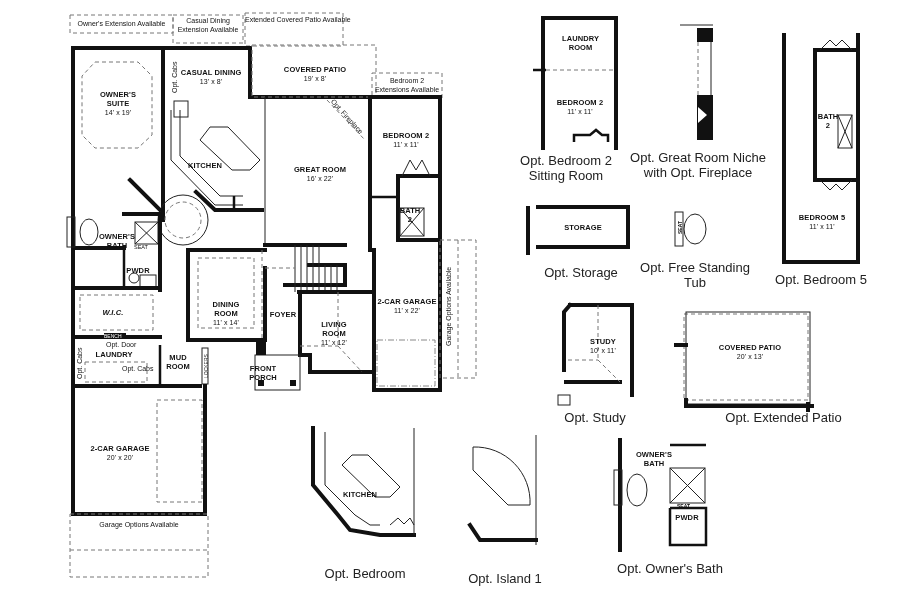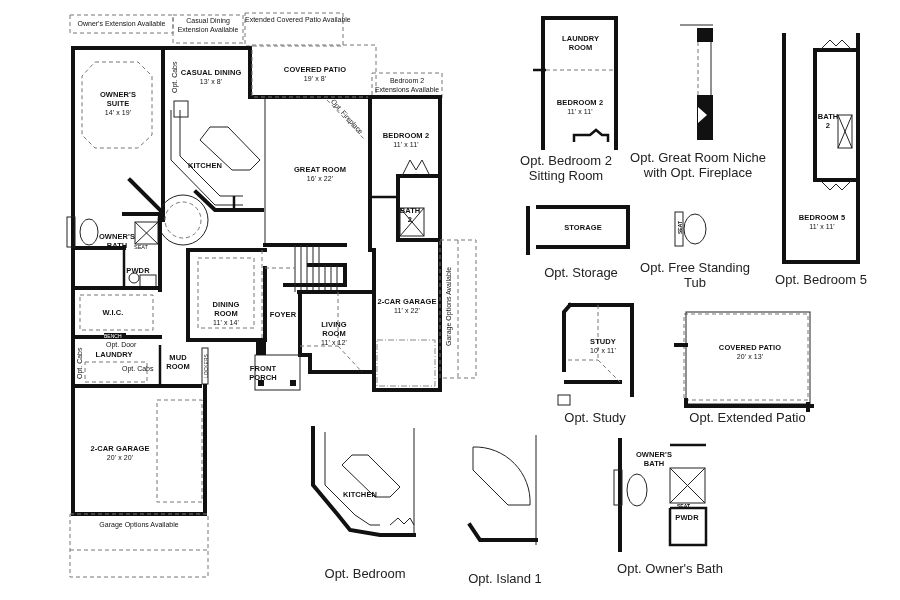--- a/index.html
+++ b/index.html
@@ -251,21 +251,21 @@
 <div class="lbl" style="left:96px;top:232px;width:42px;">
   <span>OWNER'S</span><br>
   <span>BATH</span>
 </div>
 <div class="lbl" style="left:124px;top:266px;width:28px;">PWDR</div>
 <div class="lbl" style="left:198px;top:280px;width:56px;margin-top:20px;">
   <span>DINING</span><br>
   <span>ROOM</span>
   <span class="dim">11' x 14'</span>
 </div>
-<div class="lbl" style="left:98px;top:308px;width:30px;">W.I.C.</div>
+<div class="lbl" style="left:98px;top:308px;width:30px;font-style:italic;">W.I.C.</div>
 <div class="lbl" style="left:267px;top:310px;width:32px;">FOYER</div>
 <div class="lbl" style="left:312px;top:320px;width:44px;">
   <span>LIVING</span><br>
   <span>ROOM</span>
   <span class="dim">11' x 12'</span>
 </div>
 <div class="lbl" style="left:374px;top:297px;width:66px;">
   <span>2-CAR GARAGE</span>
   <span class="dim">11' x 22'</span>
 </div>
@@ -334,21 +334,21 @@
 <div class="lbl" style="left:578px;top:337px;width:50px;">
   <span>STUDY</span>
   <span class="dim">10' x 11'</span>
 </div>
 <div class="cap" style="left:550px;top:410px;width:90px;">Opt. Study</div>
 
 <div class="lbl" style="left:700px;top:343px;width:100px;">
   <span>COVERED PATIO</span>
   <span class="dim">20' x 13'</span>
 </div>
-<div class="cap" style="left:680px;top:410px;width:135px;">Opt. Extended Patio</div>
+<div class="cap" style="left:716px;top:410px;width:135px;">Opt. Extended Patio</div>
 
 <div class="lbl" style="left:340px;top:490px;width:40px;">KITCHEN</div>
 <div class="cap" style="left:315px;top:566px;width:100px;">Opt. Bedroom</div>
 
 <div class="cap" style="left:460px;top:561px;width:90px;margin-top:10px;">Opt. Island 1</div>
 
 <div class="lbl" style="left:634px;top:450px;width:40px;">
   <span>OWNER'S</span><br>
   <span>BATH</span>
 </div>

